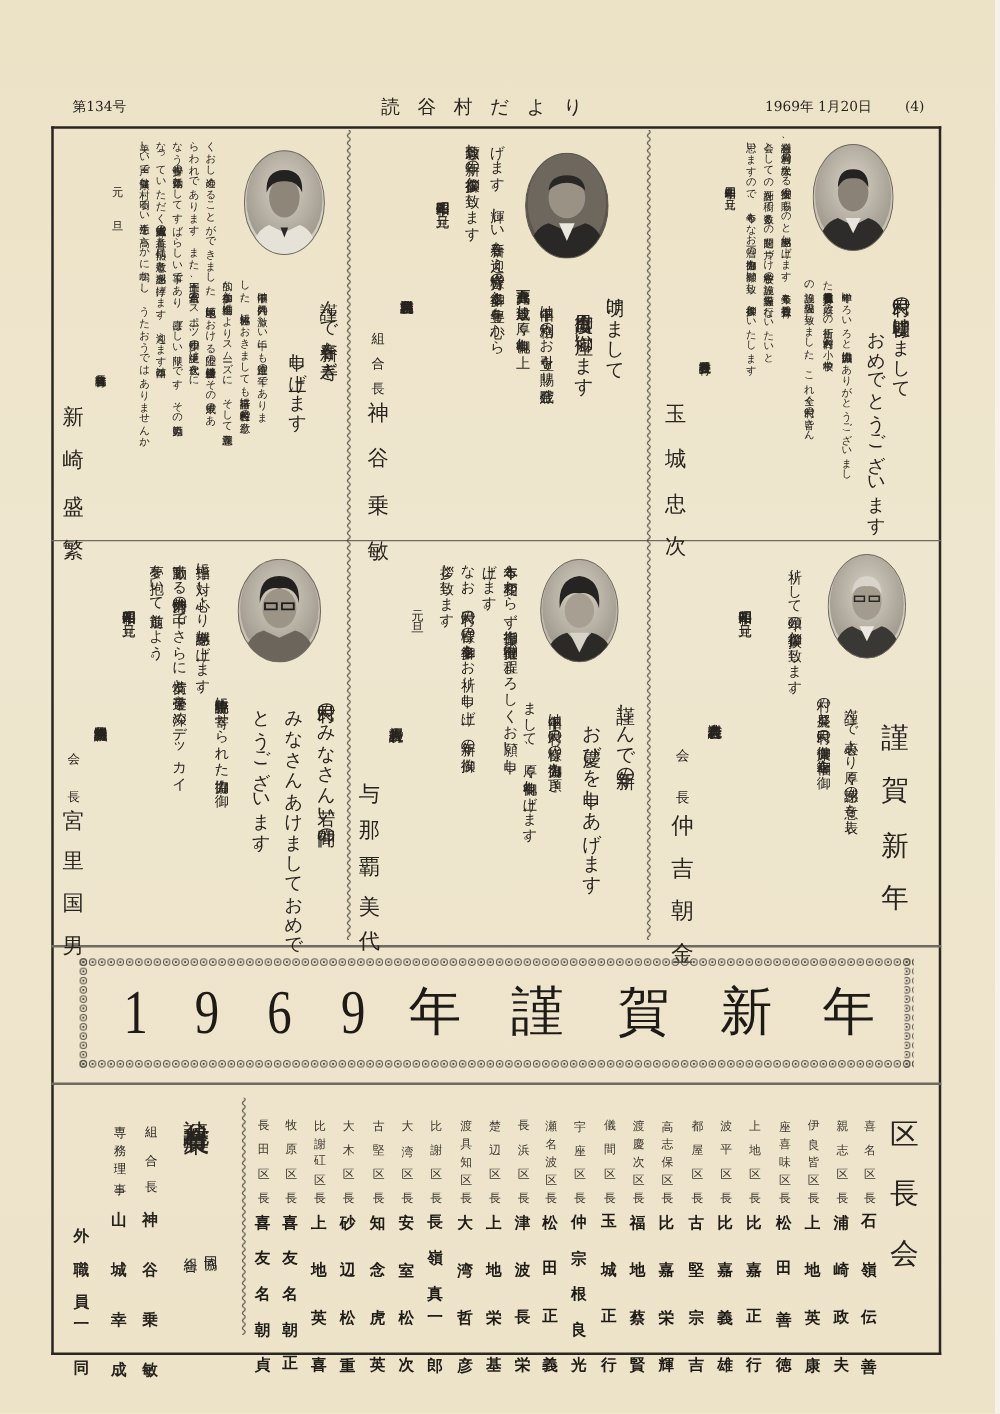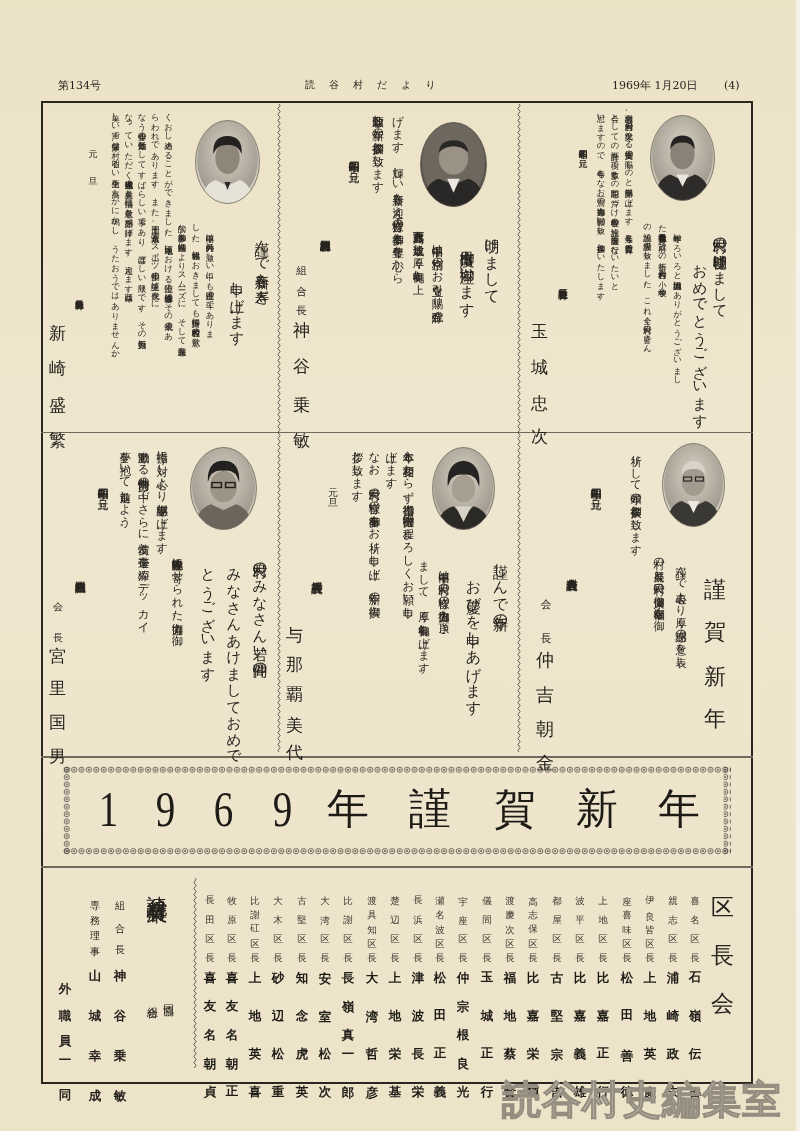--- a/index.html
+++ b/index.html
@@ -3,21 +3,21 @@
 <meta charset="utf-8">
 <style>
   html,body{margin:0;padding:0;background:#f4f0e6;}
   .pg{position:relative;width:800px;height:1131px;overflow:hidden;
       background:linear-gradient(180deg,#ece2c6 0%,#efe6cf 40%,#ede3c9 100%);
       font-family:"DejaVu Serif",serif;color:#27231e;}
   .edge{position:absolute;left:796px;top:0;width:4px;height:1131px;background:#f6f2ea;}
   .ln{position:absolute;background:#2a2620;}
   .thin{background:#6f695f;}
   .hd{position:absolute;top:79px;font-size:11px;line-height:14px;white-space:nowrap;}
-  .hd-title{position:absolute;top:76px;left:305px;font-size:10px;letter-spacing:14px;line-height:18px;white-space:nowrap;}
+  .hd-title{position:absolute;top:76px;left:305px;font-size:15px;letter-spacing:14px;line-height:18px;white-space:nowrap;}
   .vg{position:absolute;writing-mode:vertical-rl;}
   .vg > div{white-space:nowrap;}
   .v{position:absolute;writing-mode:vertical-rl;white-space:nowrap;}
   .jus{text-align:justify;text-align-last:justify;}
   .ttl{font-weight:normal;}
   .nm{letter-spacing:0;}
   .photo{position:absolute;}
   .photo svg{width:100%;height:100%;display:block;}
   .bc{position:absolute;top:782px;width:50px;height:54px;text-align:center;font-size:42px;line-height:54px;color:#1e1b17;}
   .bd{font-family:"Liberation Serif",serif;font-size:50px;transform:scaleX(0.78);}
@@ -370,14 +370,13 @@
 
   <div class="v" style="left:144px;top:879px;font-size:21px;line-height:26px;letter-spacing:1.8px">読谷村農業</div>
   <div class="v" style="left:161.5px;top:996px;font-size:11px;line-height:13px">協同</div>
   <div class="v" style="left:145.5px;top:998px;font-size:11px;line-height:13px">組合</div>
   <div class="v jus" style="left:113.5px;top:893px;height:44px;font-size:10px;line-height:13px">組合長</div>
   <div class="v jus bold" style="left:112px;top:959px;height:120px;font-size:12.5px;line-height:16px">神谷乗敏</div>
   <div class="v jus" style="left:88.5px;top:892px;height:46px;font-size:10px;line-height:13px">専務理事</div>
   <div class="v jus bold" style="left:87px;top:959px;height:120px;font-size:12.5px;line-height:16px">山城幸成</div>
   <div class="v jus bold" style="left:57px;top:972px;height:107px;font-size:12.5px;line-height:16px">外職員一同</div>
 
-  <div class="wm">読谷村史編集室</div>
 </div>
 
 </body></html>

